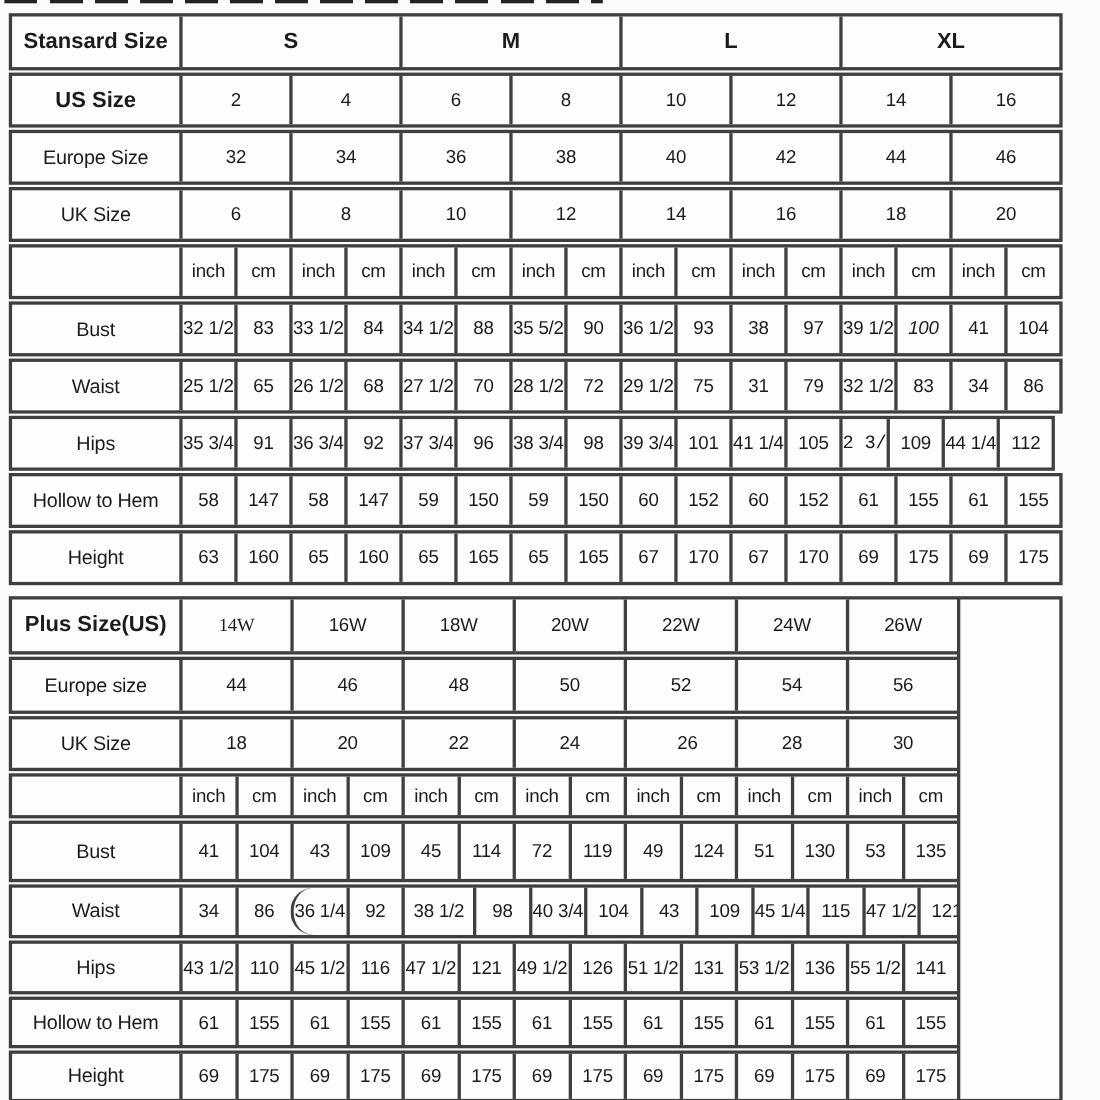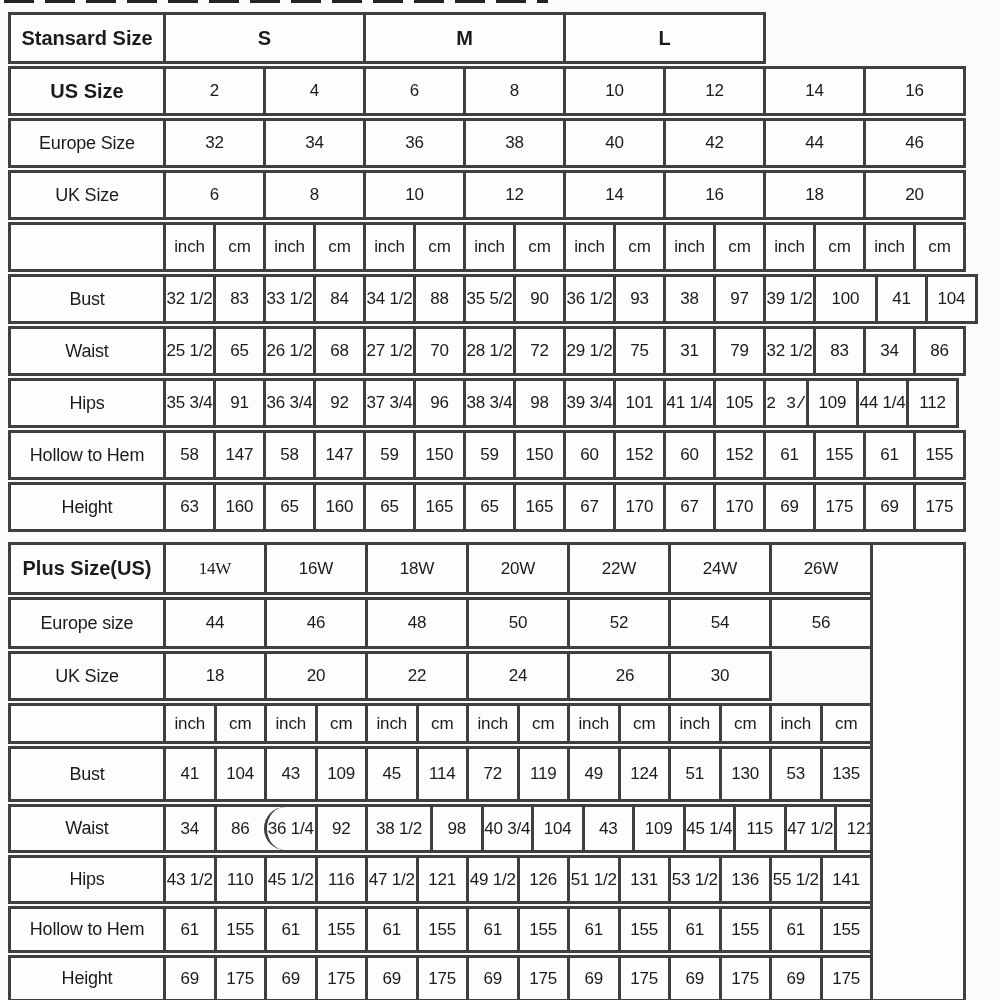--- a/index.html
+++ b/index.html
@@ -64,20 +64,21 @@
 <body>
 
 <div class="page">
   <div class="crop-marks"></div>
   <div class="table t1">
       <div class="row">
         <div class="cell label b" style="width: 152px;">Stansard Size</div>
         <div class="cell b" style="width: 200px;">S</div>
         <div class="cell b" style="width: 200px;">M</div>
         <div class="cell b" style="width: 200px;">L</div>
+        <div class="cell b" style="width: 200px;">XL</div>
       </div>
       <div class="row">
         <div class="cell label b" style="width: 152px;">US Size</div>
         <div class="cell" style="width: 100px;">2</div>
         <div class="cell" style="width: 100px;">4</div>
         <div class="cell" style="width: 100px;">6</div>
         <div class="cell" style="width: 100px;">8</div>
         <div class="cell" style="width: 100px;">10</div>
         <div class="cell" style="width: 100px;">12</div>
         <div class="cell" style="width: 100px;">14</div>
@@ -132,21 +133,21 @@
         <div class="cell" style="width: 50px;">84</div>
         <div class="cell" style="width: 50px;">34 1/2</div>
         <div class="cell" style="width: 50px;">88</div>
         <div class="cell" style="width: 50px;">35 5/2</div>
         <div class="cell" style="width: 50px;">90</div>
         <div class="cell" style="width: 50px;">36 1/2</div>
         <div class="cell" style="width: 50px;">93</div>
         <div class="cell" style="width: 50px;">38</div>
         <div class="cell" style="width: 50px;">97</div>
         <div class="cell" style="width: 50px;">39 1/2</div>
-        <div class="cell" style="width: 62px;">100</div>
+        <div class="cell" style="width: 50px; font-style: italic;">100</div>
         <div class="cell" style="width: 50px;">41</div>
         <div class="cell" style="width: 50px;">104</div>
       </div>
       <div class="row">
         <div class="cell label" style="width: 152px;">Waist</div>
         <div class="cell" style="width: 50px;">25 1/2</div>
         <div class="cell" style="width: 50px;">65</div>
         <div class="cell" style="width: 50px;">26 1/2</div>
         <div class="cell" style="width: 50px;">68</div>
         <div class="cell" style="width: 50px;">27 1/2</div>
@@ -241,20 +242,21 @@
         <div class="cell" style="width: 101px;">54</div>
         <div class="cell" style="width: 101px;">56</div>
       </div>
       <div class="row">
         <div class="cell label" style="width: 152px;">UK Size</div>
         <div class="cell" style="width: 101px;">18</div>
         <div class="cell" style="width: 101px;">20</div>
         <div class="cell" style="width: 101px;">22</div>
         <div class="cell" style="width: 101px;">24</div>
         <div class="cell" style="width: 101px; padding-left: 12px;">26</div>
+        <div class="cell" style="width: 101px;">28</div>
         <div class="cell" style="width: 101px;">30</div>
       </div>
       <div class="row">
         <div class="cell label" style="width: 152px;"></div>
         <div class="cell" style="width: 50.5px;">inch</div>
         <div class="cell" style="width: 50.5px;">cm</div>
         <div class="cell" style="width: 50.5px;">inch</div>
         <div class="cell" style="width: 50.5px;">cm</div>
         <div class="cell" style="width: 50.5px;">inch</div>
         <div class="cell" style="width: 50.5px;">cm</div>

